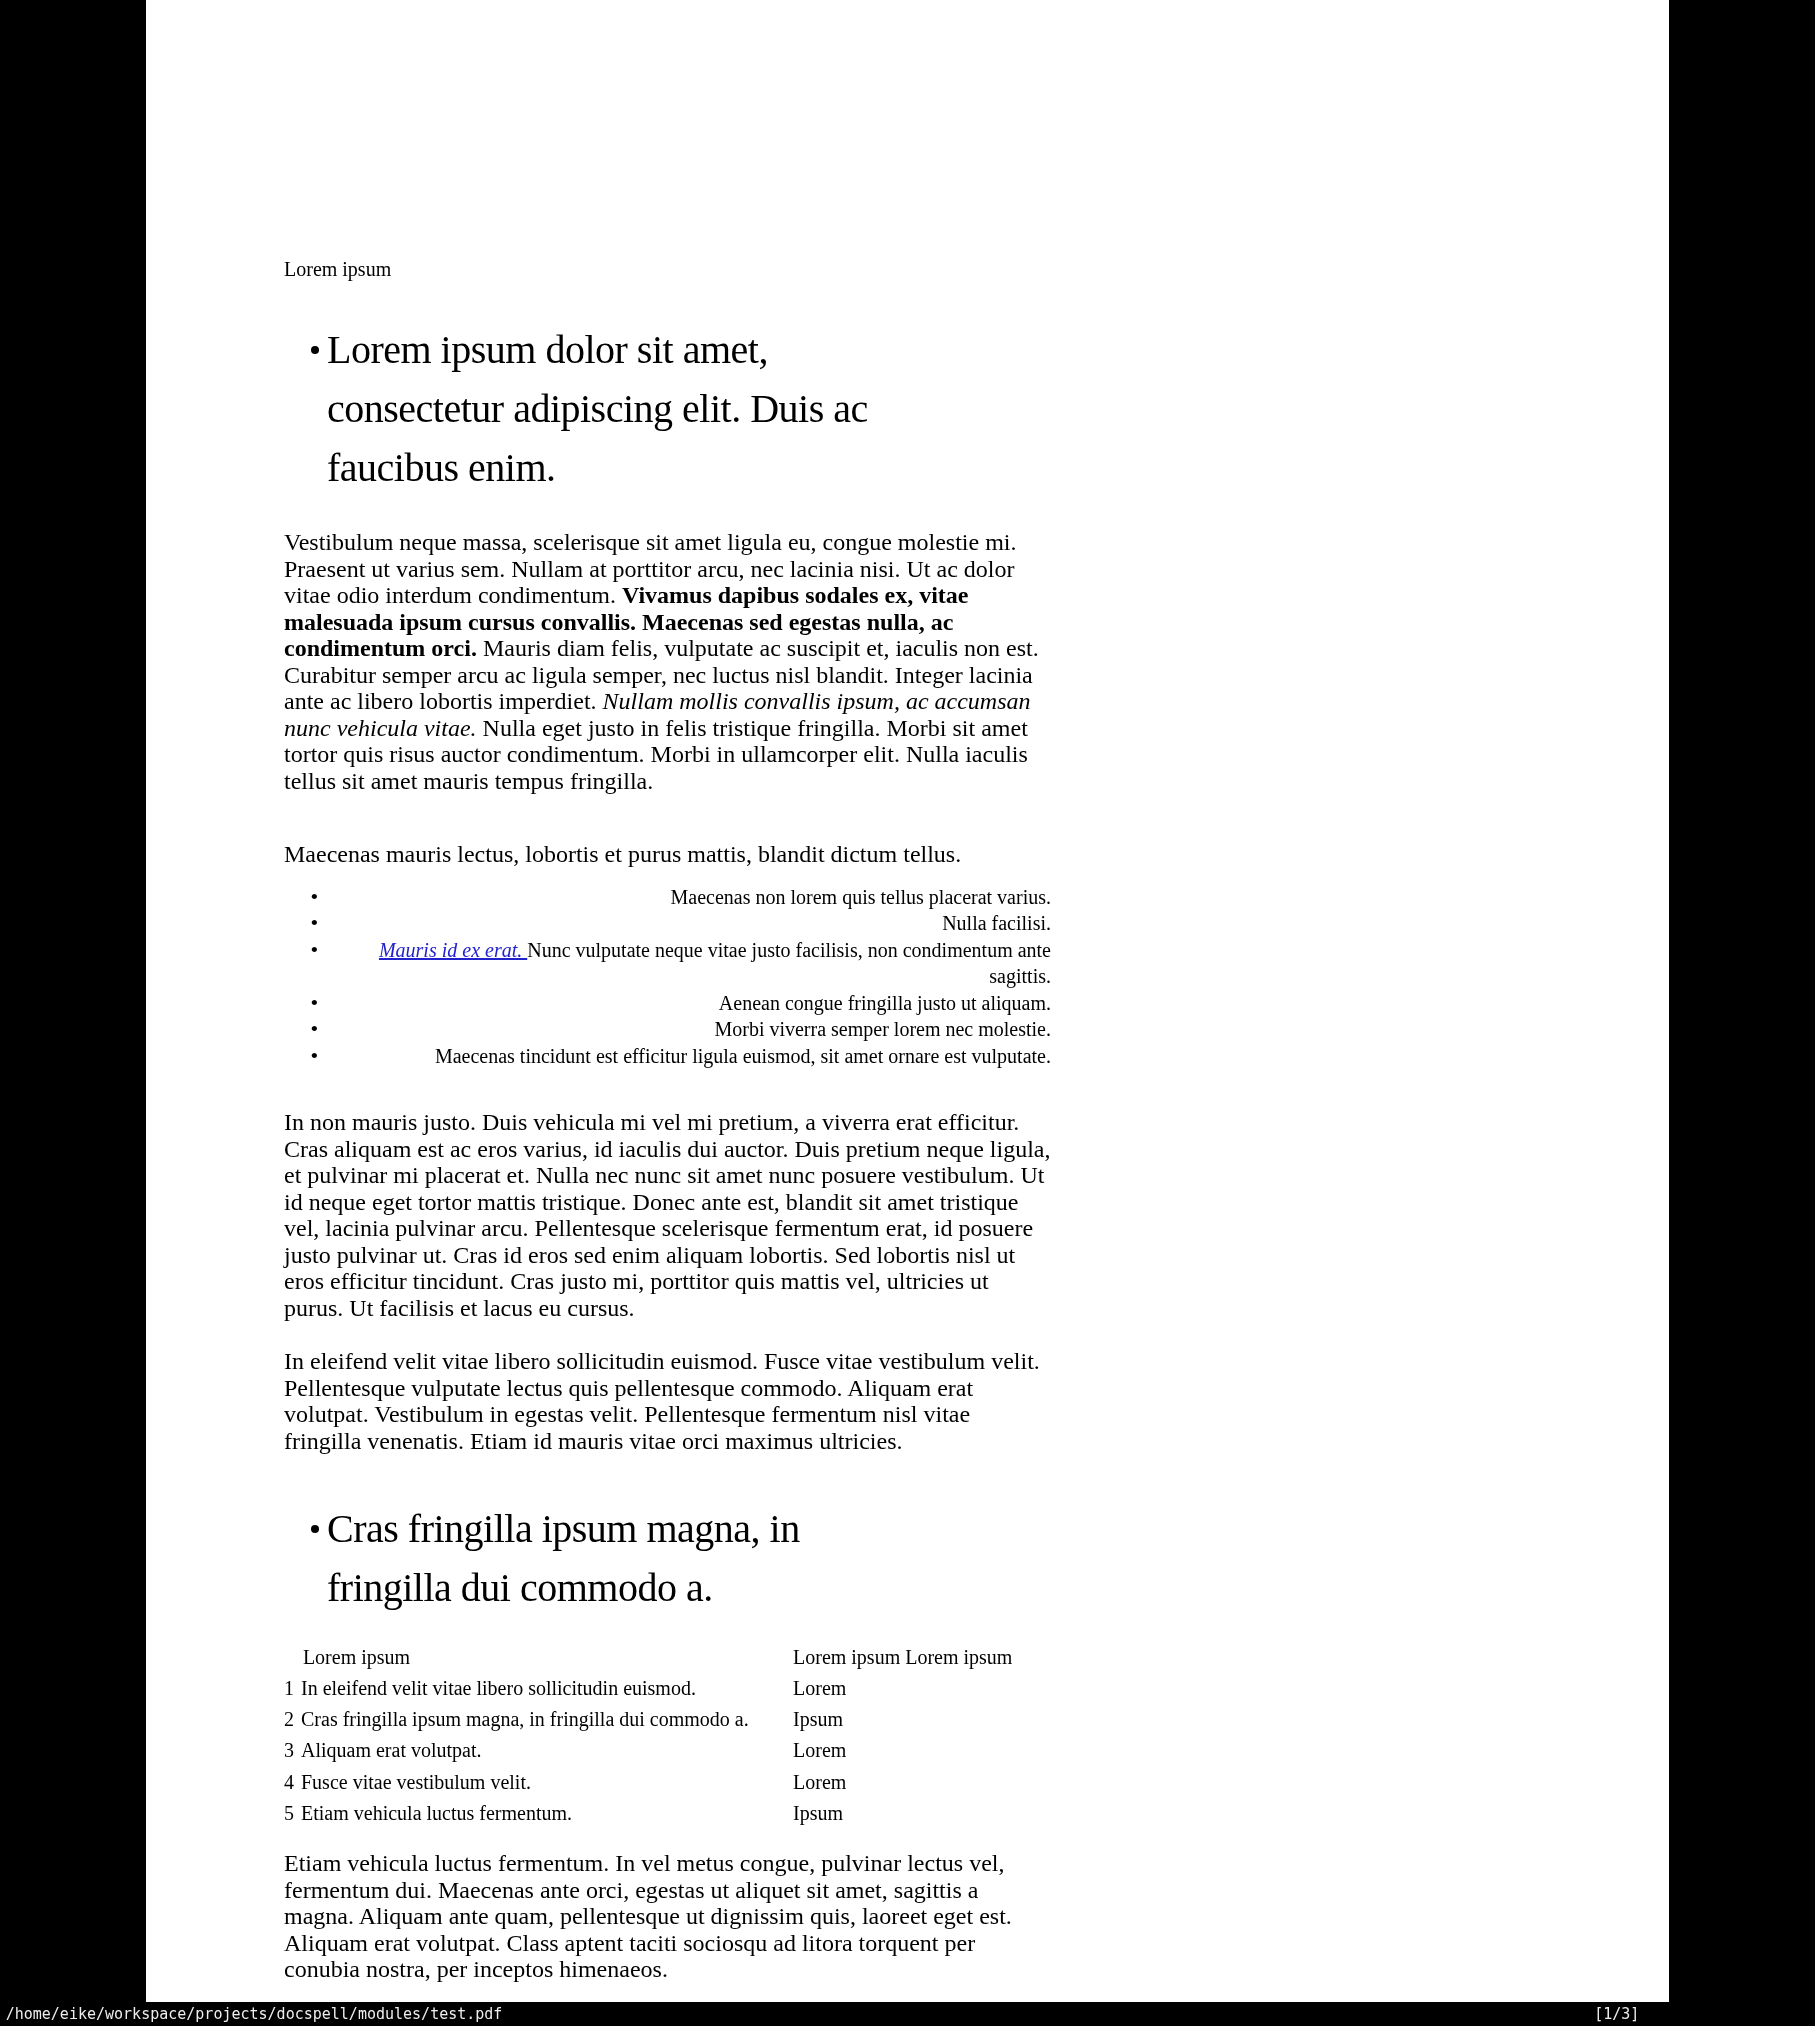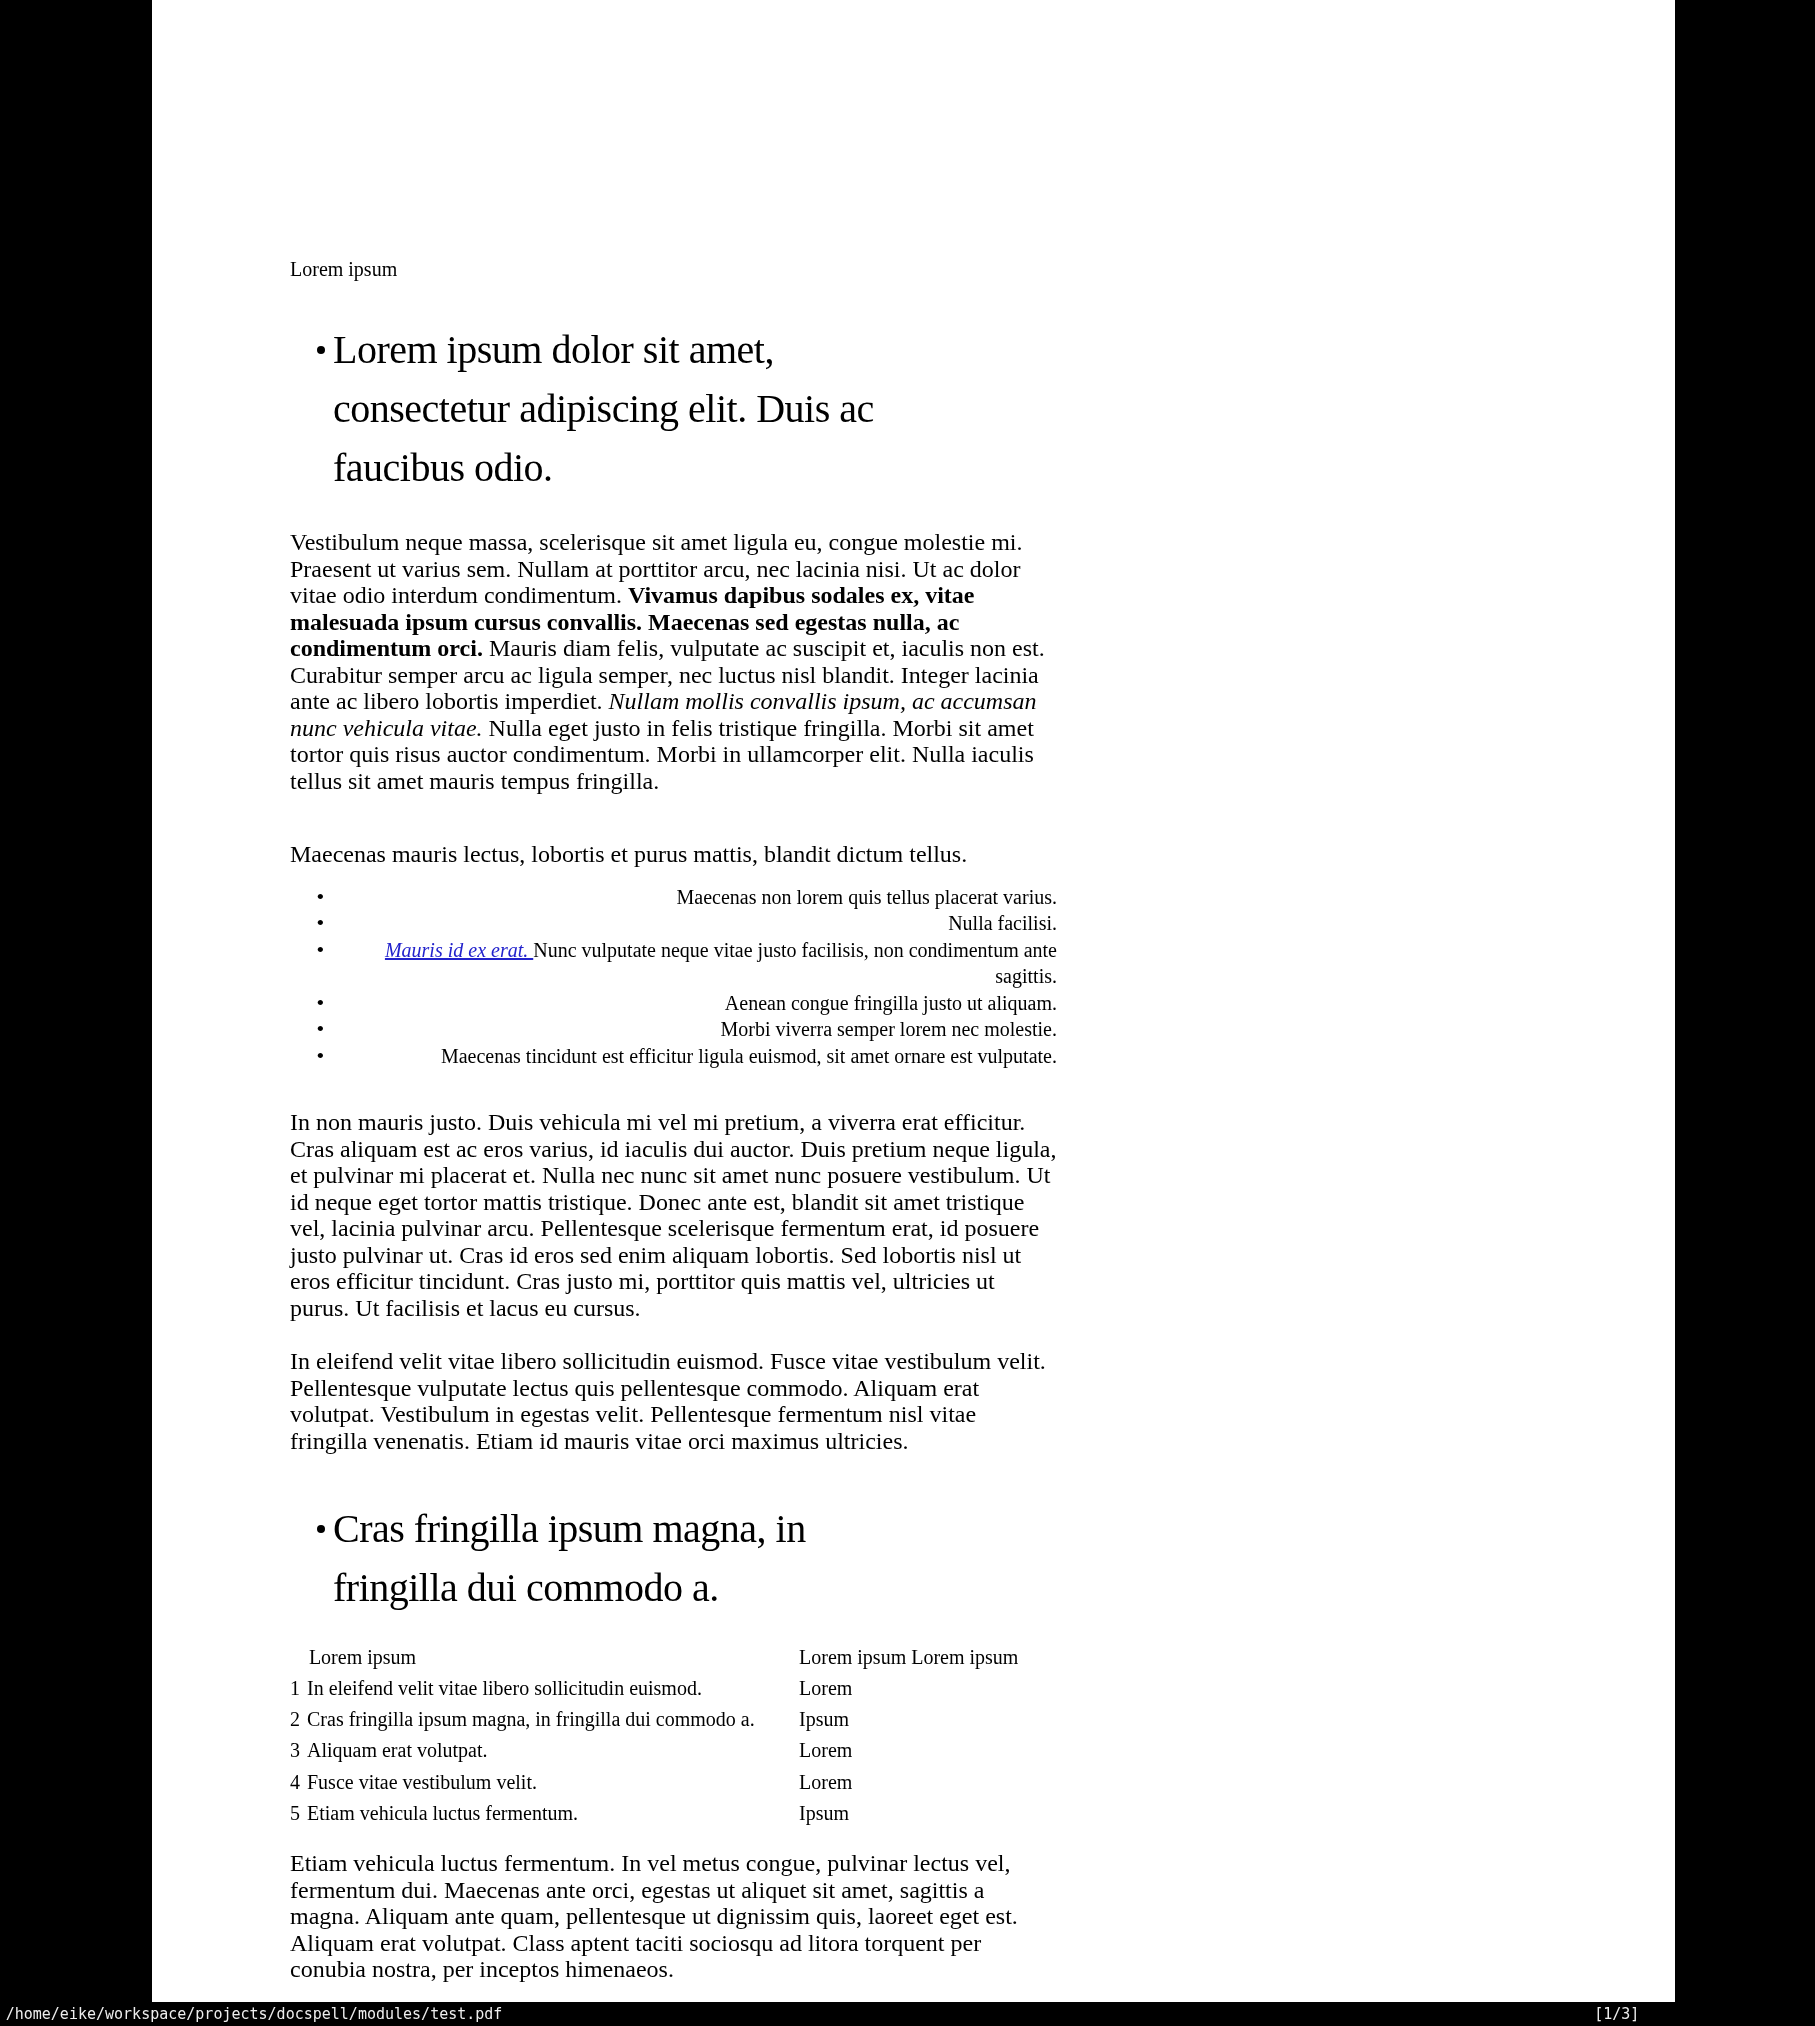--- a/index.html
+++ b/index.html
@@ -4,21 +4,21 @@
 <style>
   :root{
     --bg:#000000; --page:#ffffff; --text:#000000; --link:#2222cc;
     --statusbar-bg:#000000; --statusbar-text:#eeeeee;
   }
   *{margin:0;padding:0;box-sizing:border-box;}
   html,body{width:1815px;height:2026px;}
   body{background:var(--bg);position:relative;overflow:hidden;
        font-family:"Liberation Serif","DejaVu Serif",serif;color:var(--text);}
 
-  .pdf-page{position:absolute;left:152px;top:0;width:1523px;height:2002px;
+  .pdf-page{position:absolute;left:146px;top:0;width:1523px;height:2002px;
             background:var(--page);}
   .content{position:absolute;left:138px;top:0;width:767px;}
 
   .doc-label{margin-top:257px;font-size:20px;line-height:24px;}
 
   h1.sec,h2.sec{position:relative;font-size:40px;line-height:59px;
                 font-weight:normal;padding-left:43px;letter-spacing:-0.5px;}
   h1.sec{margin-top:39px;}
   h2.sec{margin-top:45px;}
   .hbullet{position:absolute;left:26.5px;top:25.6px;width:8.5px;height:8.5px;
@@ -59,21 +59,21 @@
 
 <div class="pdf-page">
   <div class="content">
 
     <div class="doc-label">Lorem ipsum</div>
 
     <h1 class="sec">
       <span class="hbullet"></span>
       <span>Lorem ipsum dolor sit amet,</span><br>
       <span>consectetur adipiscing elit. Duis ac</span><br>
-      <span>faucibus odio.</span>
+      <span>faucibus enim.</span>
     </h1>
 
     <p class="body p1"><span class="run run-normal">Vestibulum neque massa, scelerisque sit amet ligula eu, congue molestie mi. Praesent ut varius sem. Nullam at porttitor arcu, nec lacinia nisi. Ut ac dolor vitae odio interdum condimentum. </span><span class="run run-bold">Vivamus dapibus sodales ex, vitae malesuada ipsum cursus convallis. Maecenas sed egestas nulla, ac condimentum orci.</span><span class="run run-normal"> Mauris diam felis, vulputate ac suscipit et, iaculis non est. Curabitur semper arcu ac ligula semper, nec luctus nisl blandit. Integer lacinia ante ac libero lobortis imperdiet. </span><span class="run run-italic">Nullam mollis convallis ipsum, ac accumsan nunc vehicula vitae.</span><span class="run run-normal"> Nulla eget justo in felis tristique fringilla. Morbi sit amet tortor quis risus auctor condimentum. Morbi in ullamcorper elit. Nulla iaculis tellus sit amet mauris tempus fringilla.</span></p>
 
     <p class="body p2">Maecenas mauris lectus, lobortis et purus mattis, blandit dictum tellus.</p>
 
     <ul class="blist">
       <li><span class="run run-normal">Maecenas non lorem quis tellus placerat varius.</span></li>
       <li><span class="run run-normal">Nulla facilisi.</span></li>
       <li><a href="#" class="run run-link">Mauris id ex erat. </a><span class="run run-normal">Nunc vulputate neque vitae justo facilisis, non condimentum ante sagittis.</span></li>

